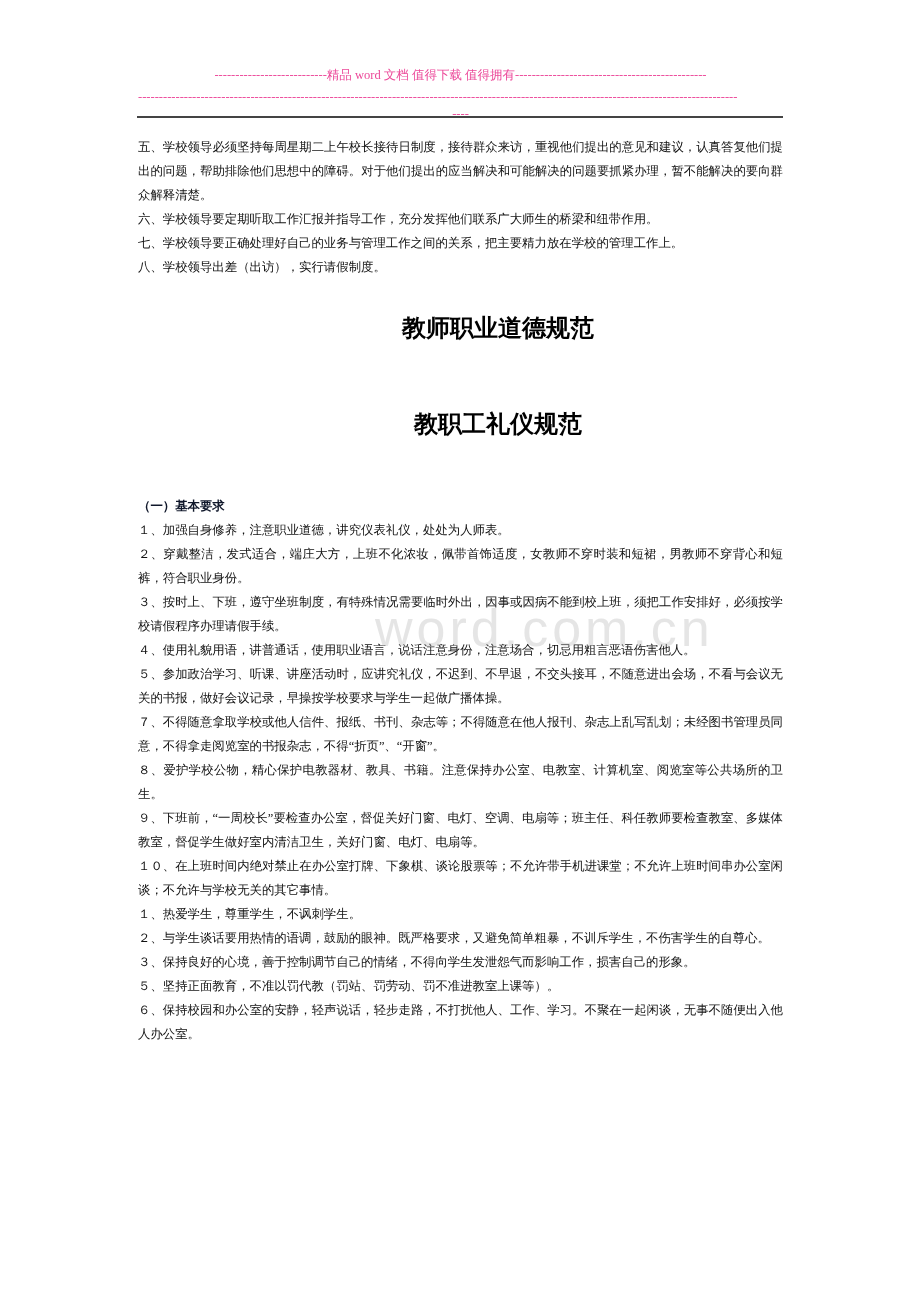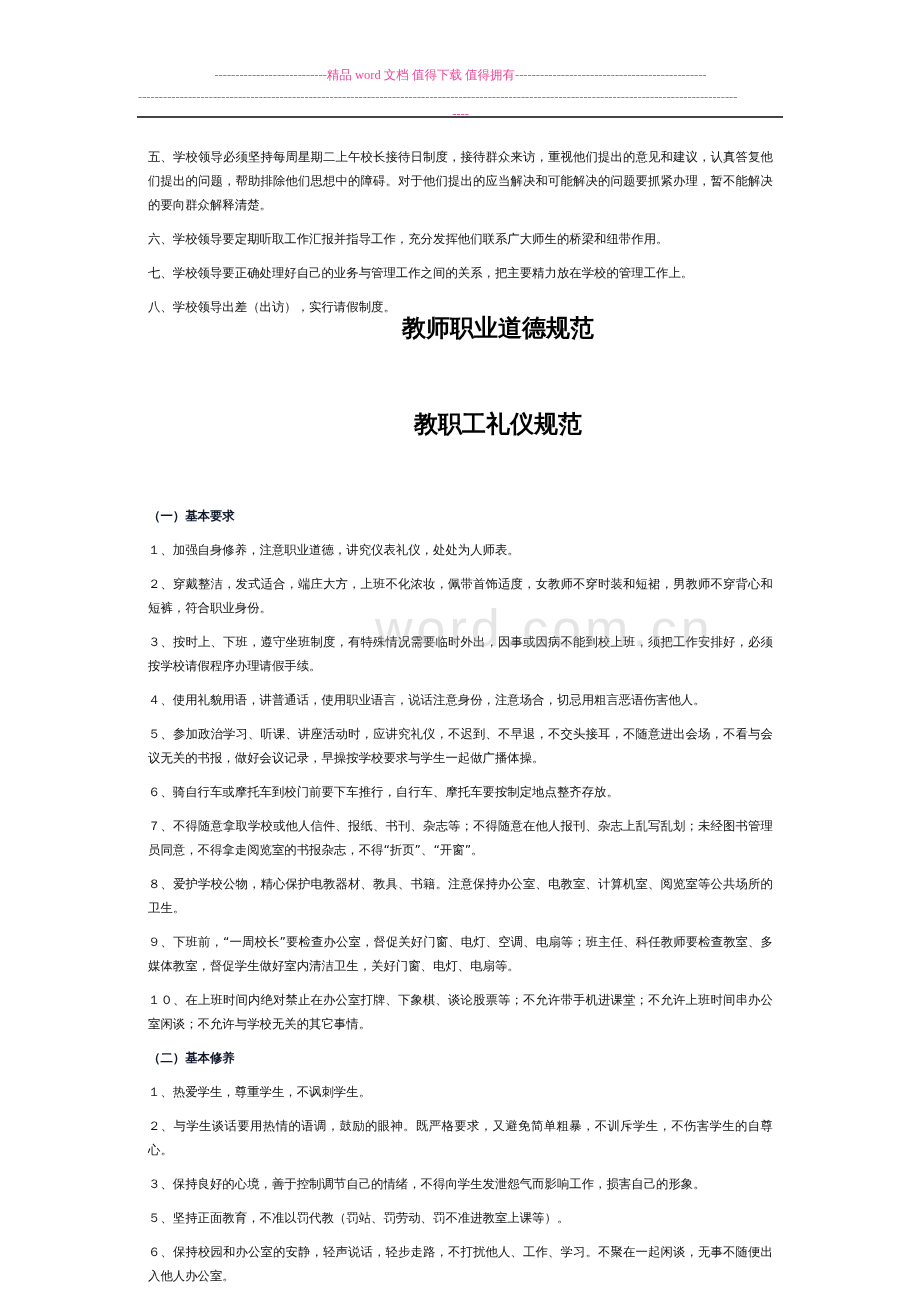--- a/index.html
+++ b/index.html
@@ -60,23 +60,24 @@
     .body-text {
       position: absolute;
       left: 138px;
       width: 645px;
       font-family: "DejaVu Sans", sans-serif;
       font-size: 12.4px;
       line-height: 24px;
       color: #111;
     }
     .para {
-      margin: 10px;
+      margin: 0;
       text-align: justify;
       word-break: break-all;
+      font-family: Liberation Serif, serif;
     }
     .big-title {
       position: absolute;
       left: 0;
       width: 920px;
       text-align: center;
       font-family: "DejaVu Sans", sans-serif;
       font-size: 24px;
       font-weight: bold;
       color: #000;
@@ -122,26 +123,24 @@
   <div class="big-title" style="top:312px;">教师职业道德规范</div>
   <div class="big-title" style="top:408px;">教职工礼仪规范</div>
 
   <div class="body-text" style="top:494px;">
     <p class="para subhead">（一）基本要求</p>
     <p class="para">１、加强自身修养，注意职业道德，讲究仪表礼仪，处处为人师表。</p>
     <p class="para">２、穿戴整洁，发式适合，端庄大方，上班不化浓妆，佩带首饰适度，女教师不穿时装和短裙，男教师不穿背心和短裤，符合职业身份。</p>
     <p class="para">３、按时上、下班，遵守坐班制度，有特殊情况需要临时外出，因事或因病不能到校上班，须把工作安排好，必须按学校请假程序办理请假手续。</p>
     <p class="para">４、使用礼貌用语，讲普通话，使用职业语言，说话注意身份，注意场合，切忌用粗言恶语伤害他人。</p>
     <p class="para">５、参加政治学习、听课、讲座活动时，应讲究礼仪，不迟到、不早退，不交头接耳，不随意进出会场，不看与会议无关的书报，做好会议记录，早操按学校要求与学生一起做广播体操。</p>
-    <p class="para">６、骑自行车或摩托车到校门前要下车推行，自行车、摩托车要按制定地点整齐存放。</p>
     <p class="para">７、不得随意拿取学校或他人信件、报纸、书刊、杂志等；不得随意在他人报刊、杂志上乱写乱划；未经图书管理员同意，不得拿走阅览室的书报杂志，不得“折页”、“开窗”。</p>
     <p class="para">８、爱护学校公物，精心保护电教器材、教具、书籍。注意保持办公室、电教室、计算机室、阅览室等公共场所的卫生。</p>
     <p class="para">９、下班前，“一周校长”要检查办公室，督促关好门窗、电灯、空调、电扇等；班主任、科任教师要检查教室、多媒体教室，督促学生做好室内清洁卫生，关好门窗、电灯、电扇等。</p>
     <p class="para">１０、在上班时间内绝对禁止在办公室打牌、下象棋、谈论股票等；不允许带手机进课堂；不允许上班时间串办公室闲谈；不允许与学校无关的其它事情。</p>
-    <p class="para subhead">（二）基本修养</p>
     <p class="para">１、热爱学生，尊重学生，不讽刺学生。</p>
     <p class="para">２、与学生谈话要用热情的语调，鼓励的眼神。既严格要求，又避免简单粗暴，不训斥学生，不伤害学生的自尊心。</p>
     <p class="para">３、保持良好的心境，善于控制调节自己的情绪，不得向学生发泄怨气而影响工作，损害自己的形象。</p>
     <p class="para">５、坚持正面教育，不准以罚代教（罚站、罚劳动、罚不准进教室上课等）。</p>
     <p class="para">６、保持校园和办公室的安静，轻声说话，轻步走路，不打扰他人、工作、学习。不聚在一起闲谈，无事不随便出入他人办公室。</p>
   </div>
 
   <div class="watermark">word.com.cn</div>
 </div>
 

